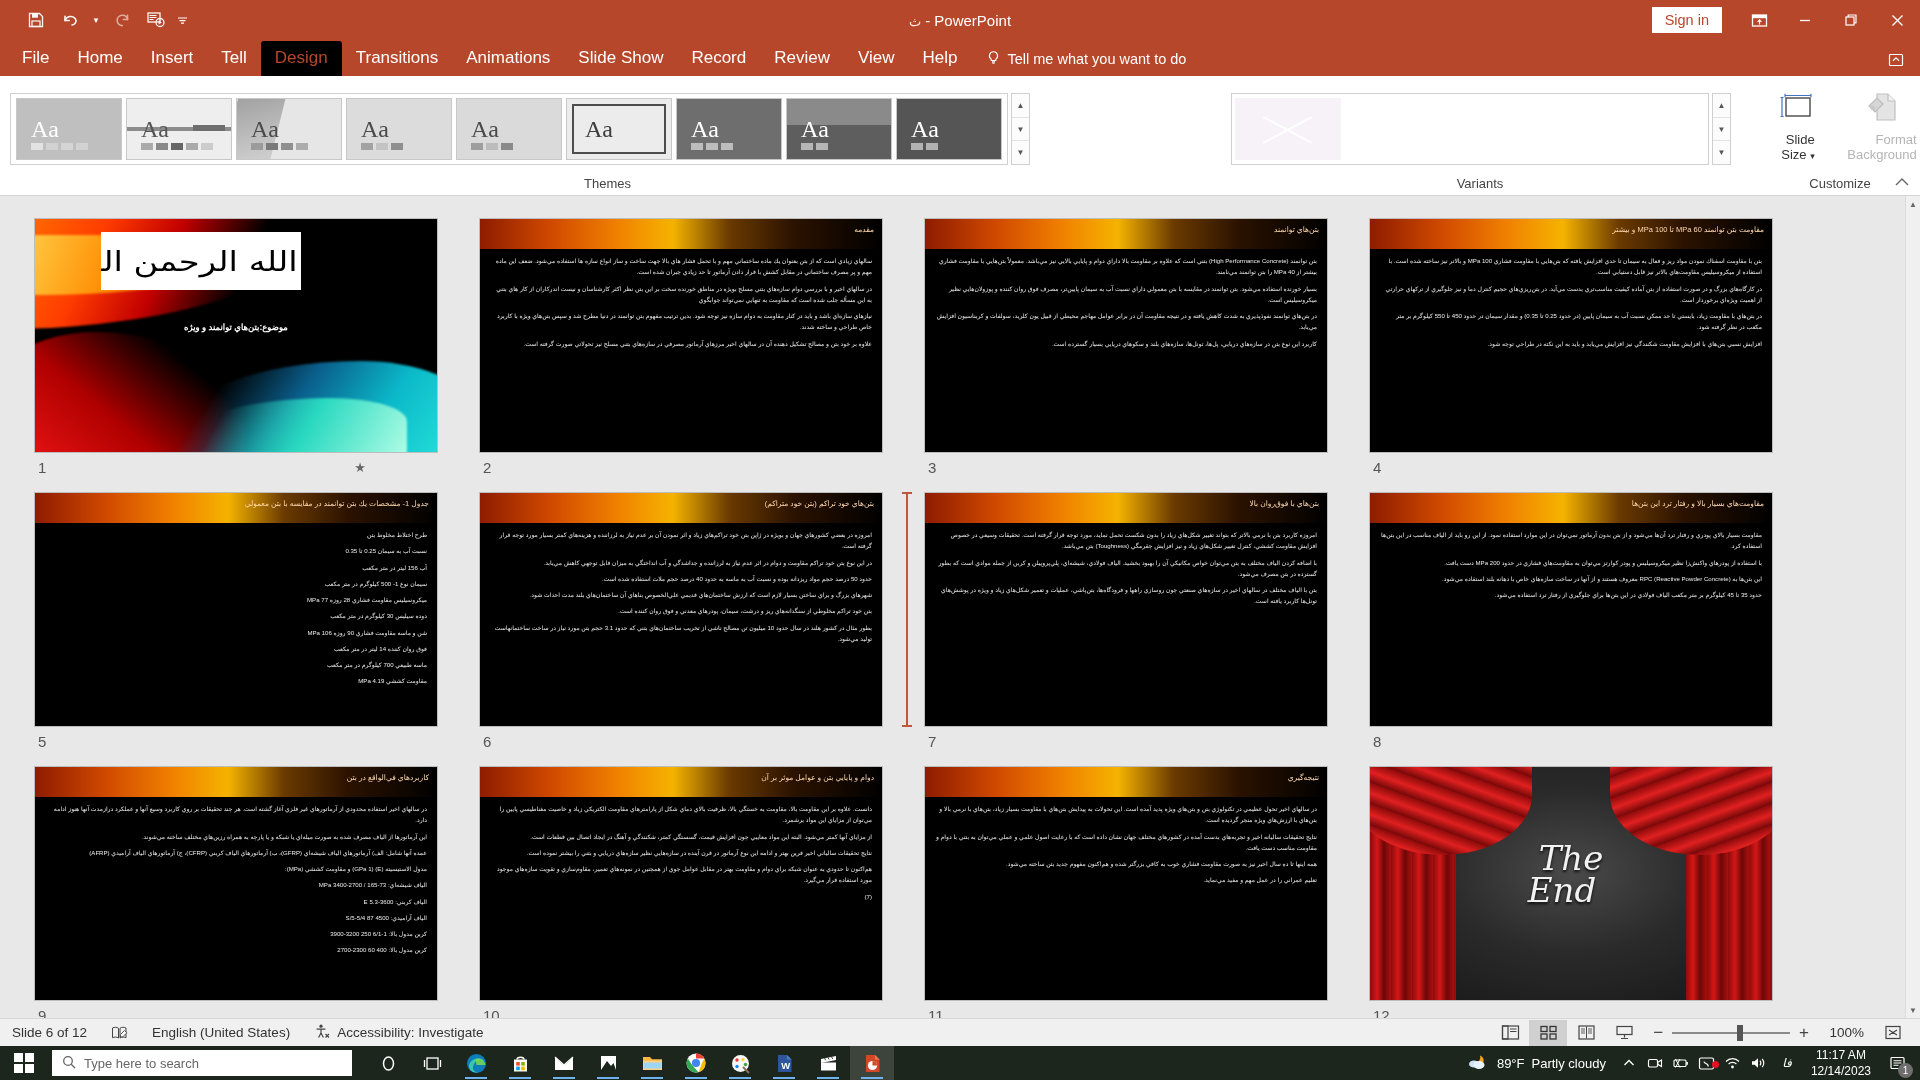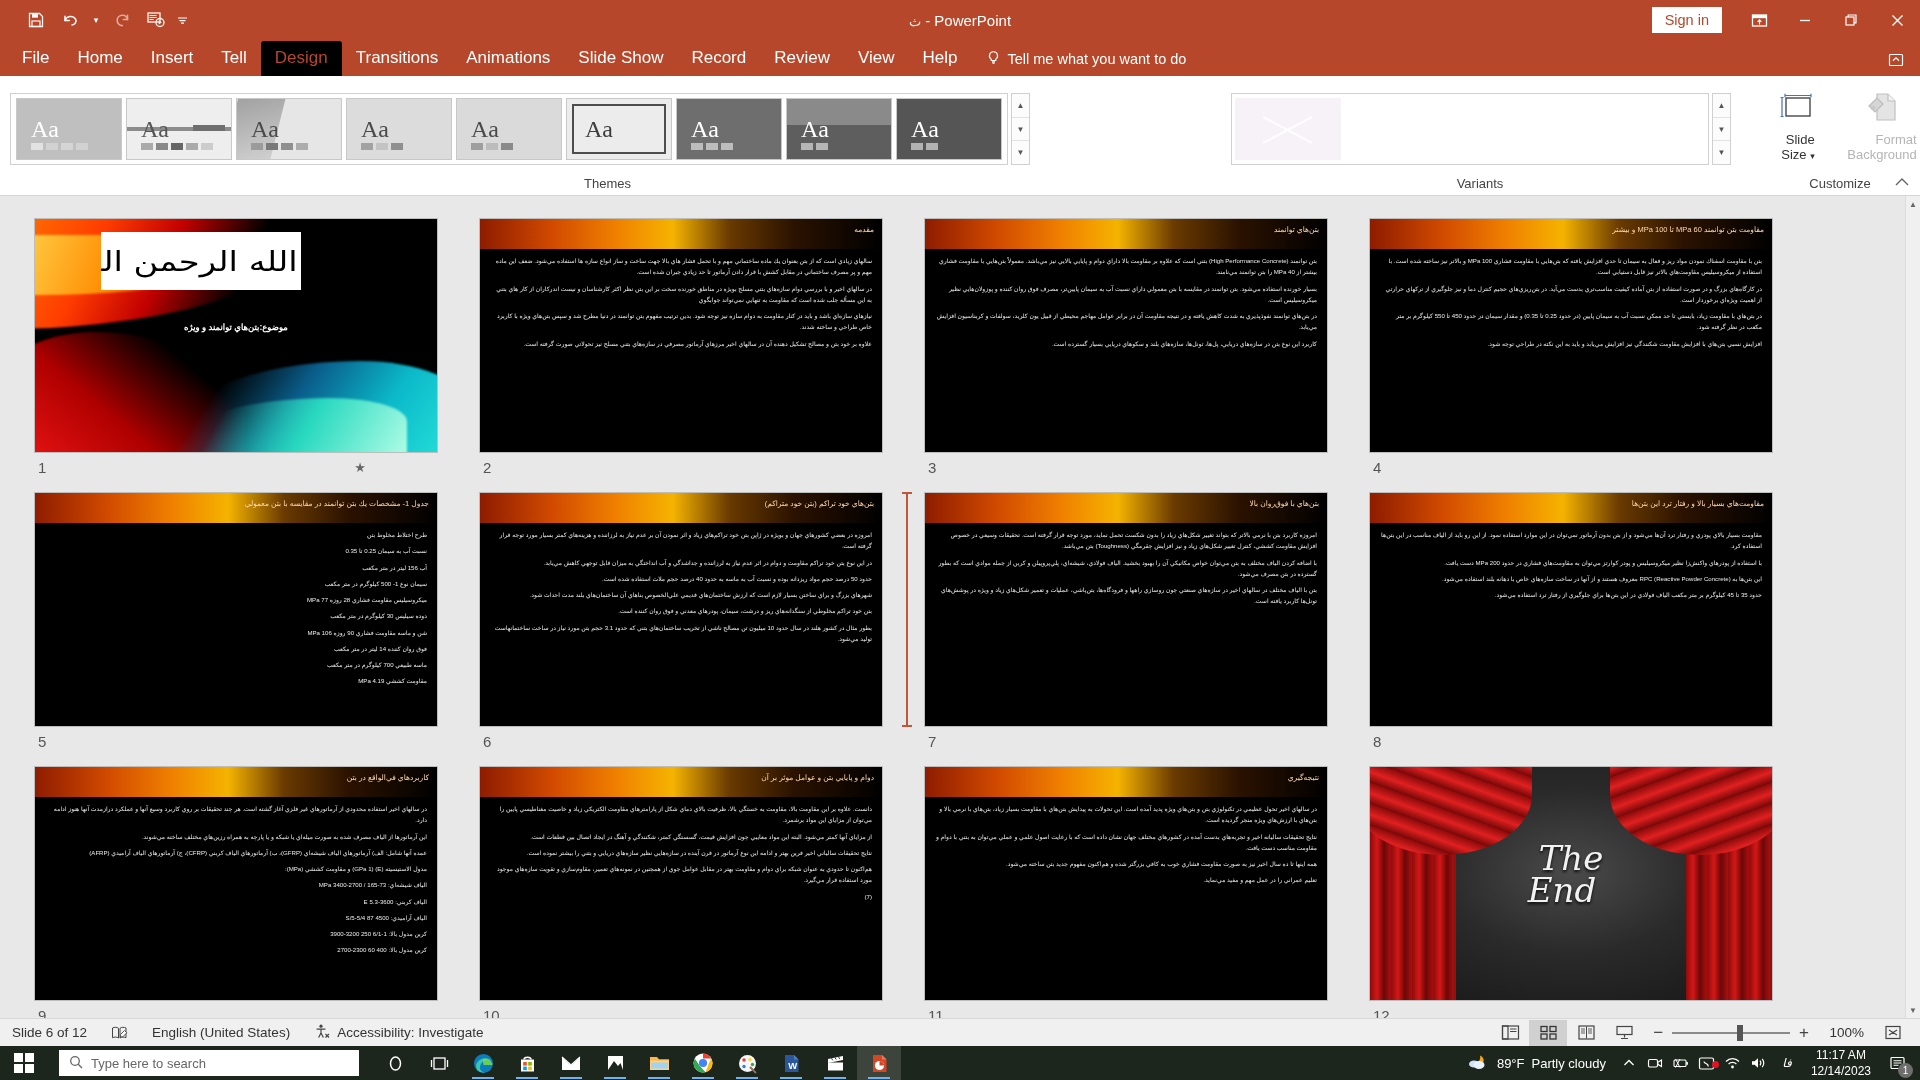--- a/index.html
+++ b/index.html
@@ -246,21 +246,21 @@
     position: absolute; left: 0; right: 0; bottom: 0; height: 34px;
     background: #1d261d; display: flex; align-items: center; color: #fff;
   }
   .start {
     width: 48px; height: 34px; display: flex; align-items: center; justify-content: center;
   }
   .start .logo { display: grid; grid-template-columns: 9px 9px; grid-gap: 2px; }
   .start .logo i { display: block; width: 9px; height: 9px; background: #fff; }
   .search-box {
     width: 300px; height: 26px; background: #fff; color: #666; display: flex;
-    align-items: center; gap: 8px; padding: 0 10px; font-size: 13px; margin-left: 11px;
+    align-items: center; gap: 8px; padding: 0 10px; font-size: 13px; margin-left: 4px;
   }
   .tb-icons { display: flex; align-items: center; gap: 0; margin-left: 14px; }
   .tb-ico {
     width: 44px; height: 34px; display: flex; align-items: center; justify-content: center;
     position: relative;
   }
   .tb-ico.active { background: rgba(255,255,255,.14); }
   .tb-ico.running::after {
     content:''; position: absolute; bottom: 1px; left: 11px; width: 22px; height: 2.5px;
     background: #6fb2f0;

